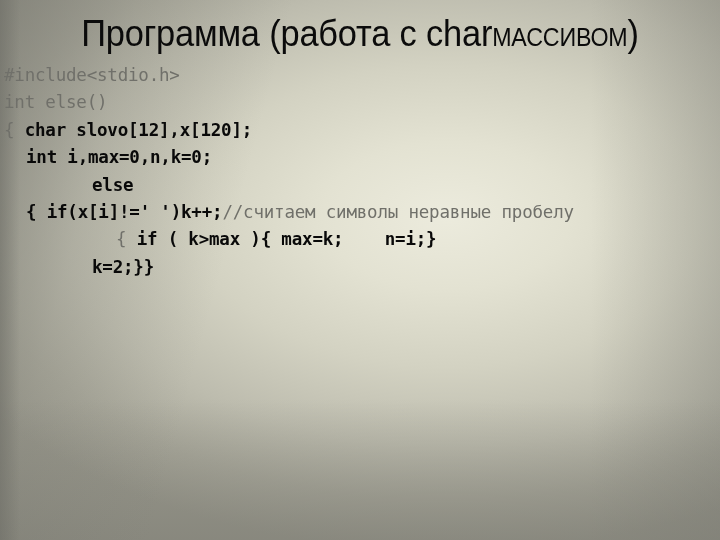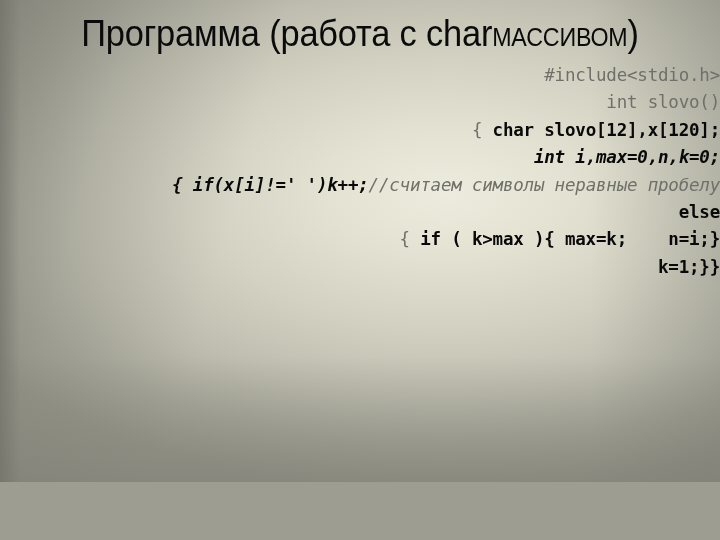--- a/index.html
+++ b/index.html
@@ -10,21 +10,21 @@
     overflow: hidden;
   }
   body {
     font-family: "Liberation Sans", sans-serif;
     background: #9d9d91;
   }
 
   #slide {
     position: relative;
     width: 720px;
-    height: 482px;
+    height: 540px;
     overflow: hidden;
     background:
       radial-gradient(ellipse 78% 62% at 62% 40%,
         #ecebdd 0%,
         #e3e2d2 22%,
         #d3d2c2 45%,
         #bdbcae 68%,
         #a9a89b 85%,
         #9b9a8e 100%);
   }
@@ -78,51 +78,50 @@
   #code {
     position: absolute;
     left: 4px;
     top: 62px;
     width: 716px;
     font-family: "DejaVu Sans Mono", "Liberation Mono", monospace;
     font-size: 17.5px;
     line-height: 27.4px;
     color: #6f6f68;
     letter-spacing: -0.2px;
-    text-align: right;
   }
   #code .line {
     white-space: pre-wrap;
     word-break: break-word;
   }
   .b {
     color: #090909;
     font-weight: bold;
   }
   .g {
     color: #70706a;
     font-weight: normal;
   }
-  .ind1 { padding-left: 22px; font-style: italic; }
+  .ind1 { padding-left: 22px; }
   .ind3 { padding-left: 88px; }
   .ind4 { padding-left: 112px; }
 </style>
 </head>
 <body>
 
 <div id="slide">
 
   <div id="title" class="layer">
     <span>Программа (работа с </span><span>char</span><span class="small">МАССИВОМ</span><span>)</span>
   </div>
 
   <div id="code" class="layer">
       <div class="line"><span class="g">#include&lt;stdio.h&gt;</span></div>
-      <div class="line"><span class="g">int slovo()</span></div>
+      <div class="line"><span class="g">int else()</span></div>
       <div class="line"><span class="g">{ </span><span class="b">char slovo[12],x[120];</span></div>
       <div class="line ind1"><span class="b">int i,max=0,n,k=0;</span></div>
+      <div class="line ind3"><span class="b">else</span></div>
       <div class="line ind1"><span class="b">{ if(x[i]!=' ')k++;</span><span class="g">//считаем символы неравные пробелу</span></div>
-      <div class="line ind3"><span class="b">else</span></div>
       <div class="line ind4"><span class="g">{ </span><span class="b">if ( k&gt;max ){ max=k;    n=i;}</span></div>
-      <div class="line ind3"><span class="b">k=1;}}</span></div>
+      <div class="line ind3"><span class="b">k=2;}}</span></div>
     </div>
 
 </div>
 
 </body></html>

